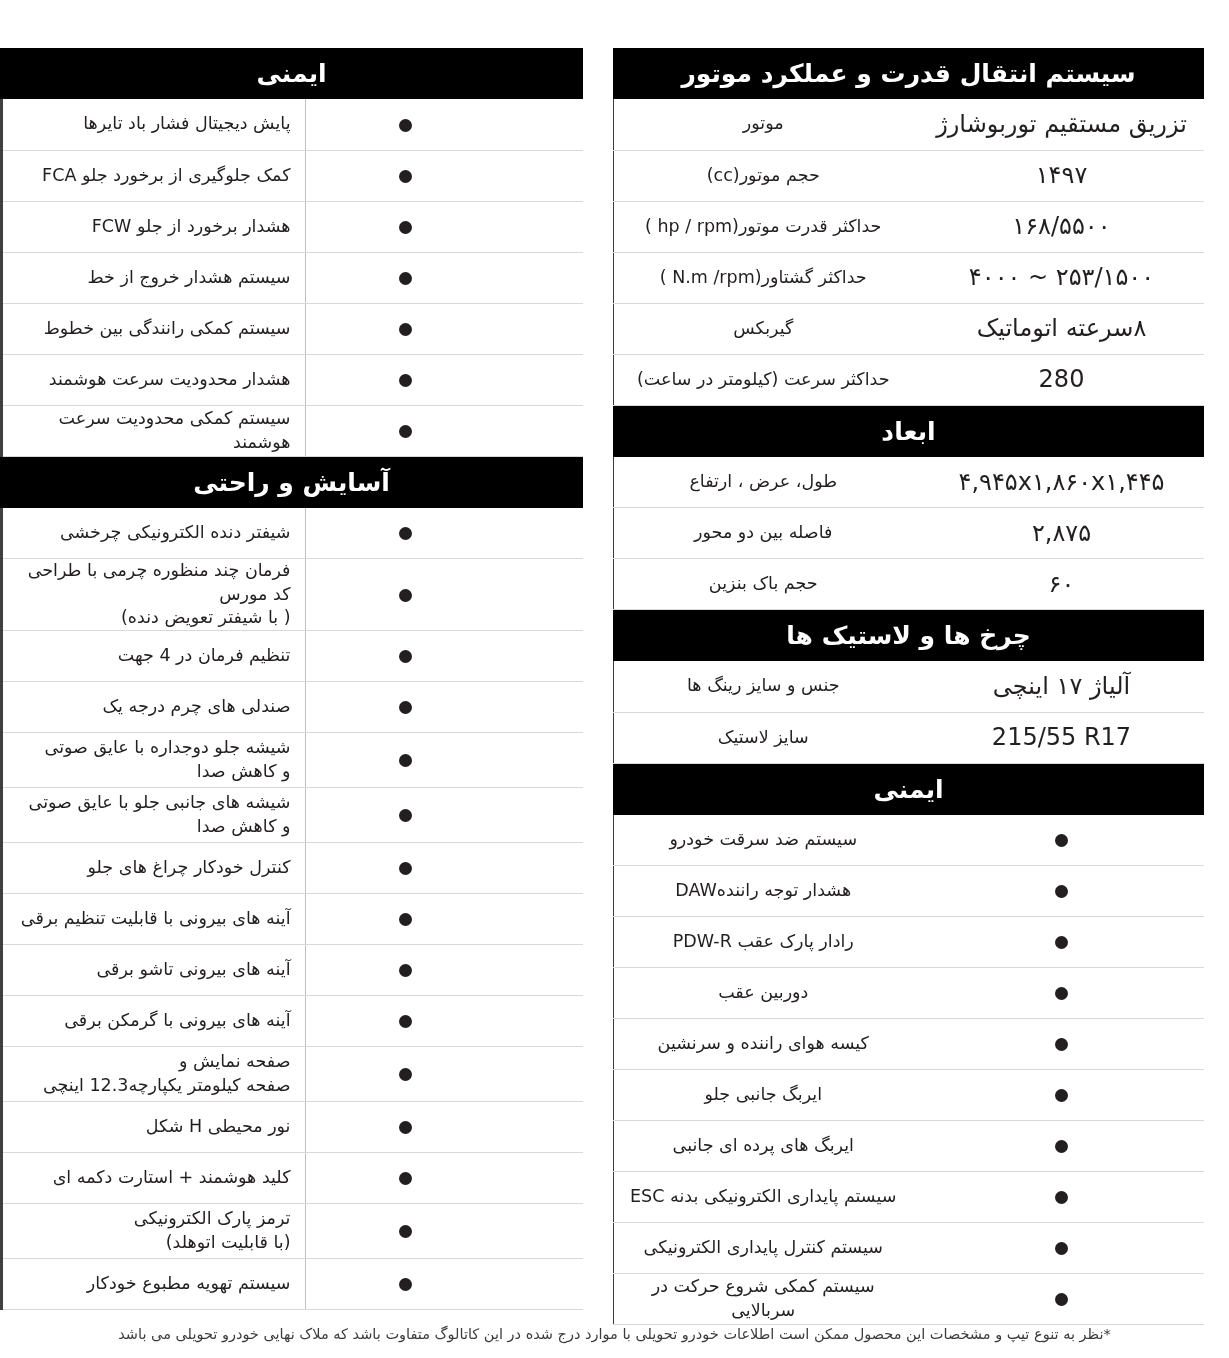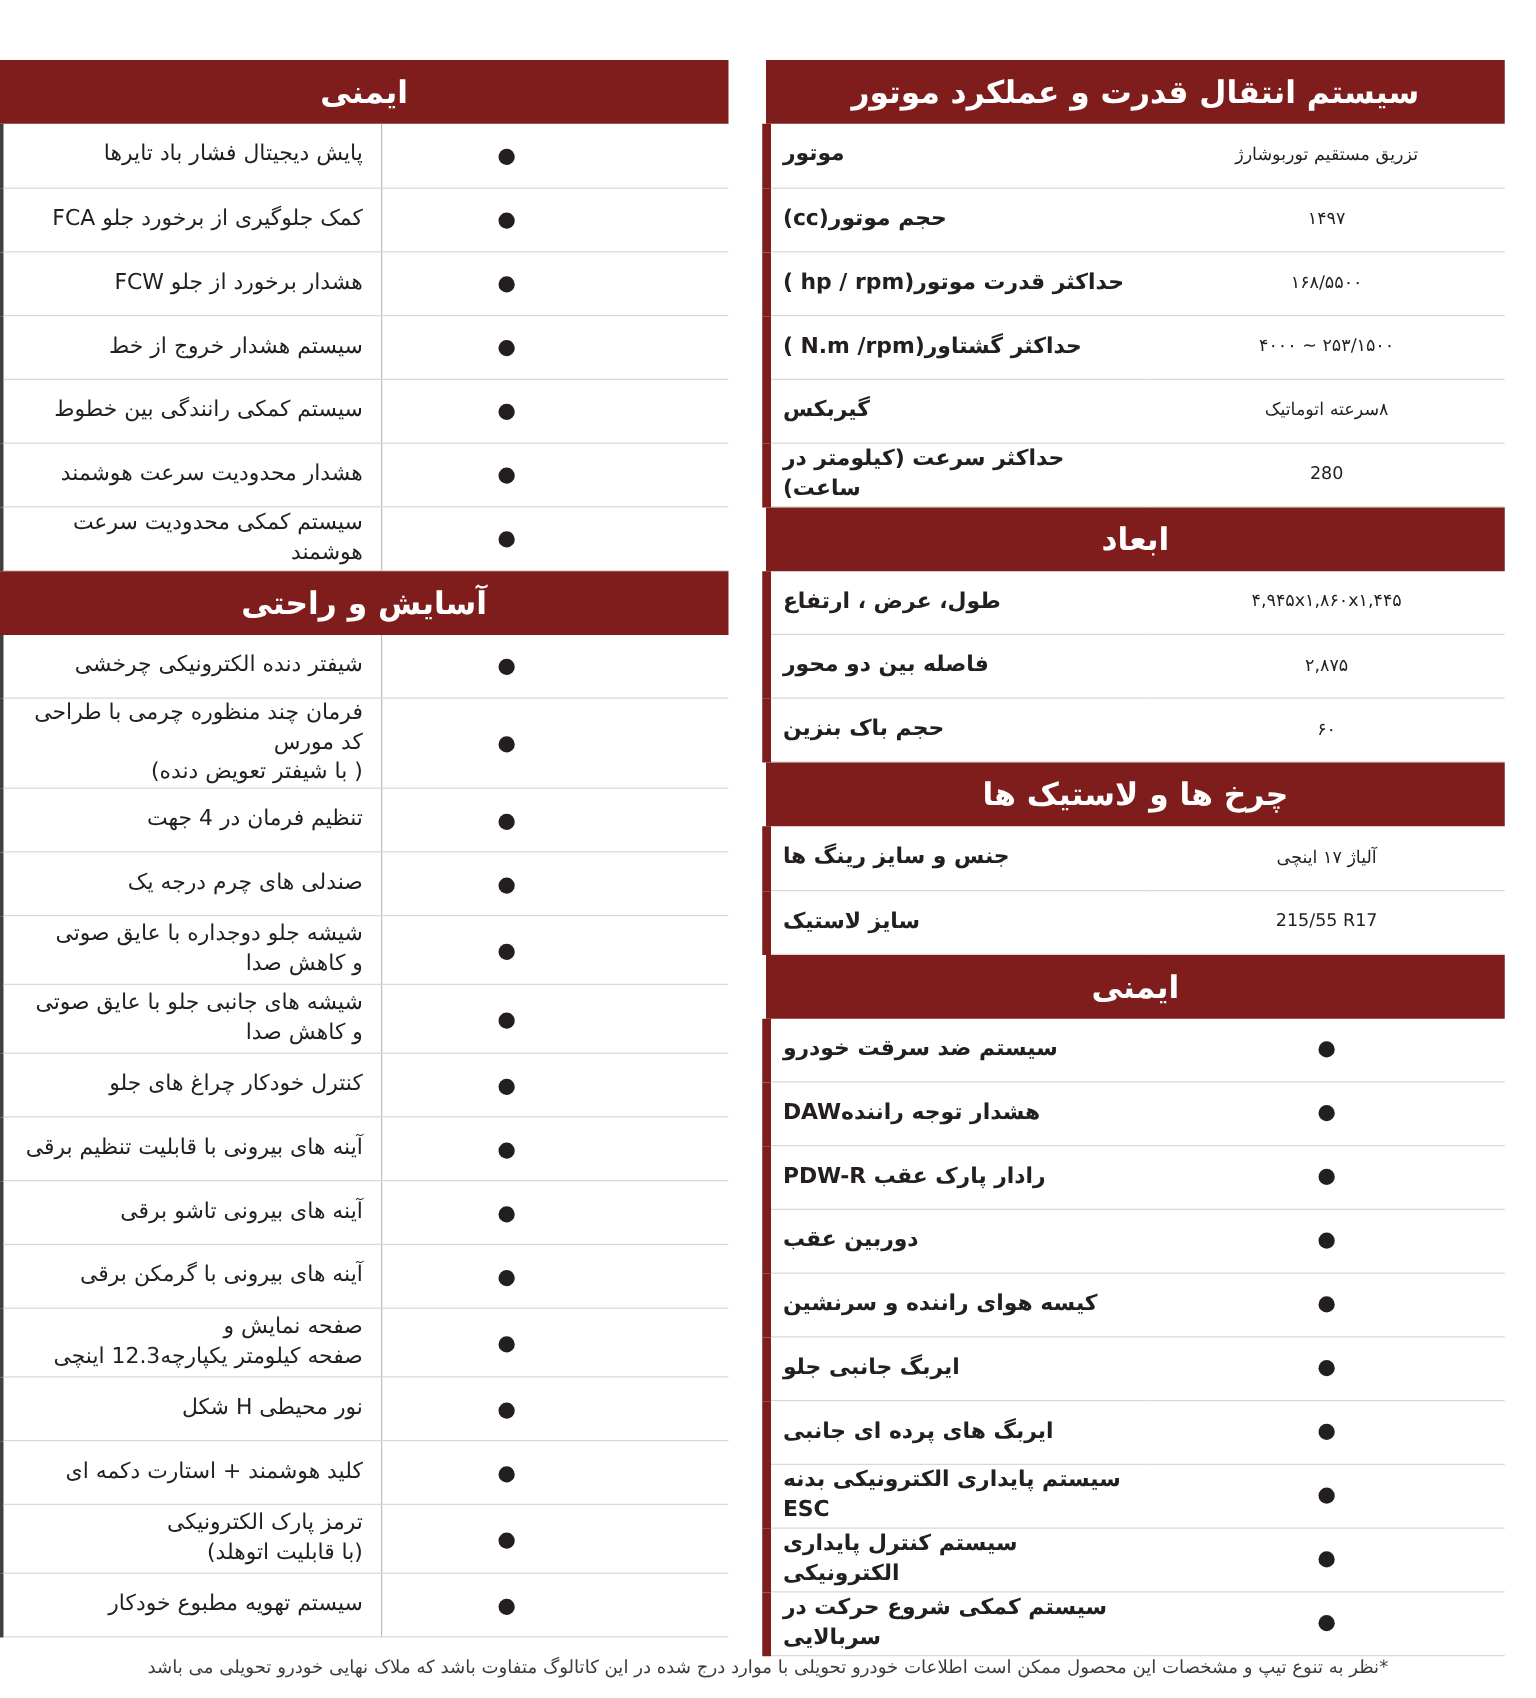--- a/index.html
+++ b/index.html
@@ -30,21 +30,21 @@
   
   .col {
     display: flex;
     flex-direction: column;
   }
   .col-right { width: 591px; }
   .col-left  { width: 583px; }
 
   
   .section-bar {
-    background: #7f1d1d;
+    background: #000000;
     color: #ffffff;
     text-align: left;
     font-size: 25px;
     font-weight: 700;
     line-height: 1;
     height: 51px;
     display: flex;
     align-items: center;
     justify-content: center;
     letter-spacing: 0;
@@ -59,32 +59,31 @@
   }
   table.spec td {
     border-bottom: 1px solid #d9d9d9;
     vertical-align: middle;
     box-sizing: border-box;
   }
 
   
   .col-right td.label {
     width: 306px;
-    text-align: left;
+    text-align: center;
     padding: 0 16px 0 10px;
     font-size: 17.5px;
     line-height: 1.35;
-    border-left: 7px solid #7f1d1d;
-    font-weight: bold;
+    border-left: 1px solid #7f1d1d;
   }
   .col-right td.value {
     width: 285px;
     text-align: center;
     padding: 0 8px;
-    font-size: 14px;
+    font-size: 24px;
     line-height: 1.35;
   }
 
   
   .col-left td.label {
     width: 305px;
     text-align: right;
     padding: 0 14px 0 10px;
     font-size: 17.5px;
     line-height: 1.35;

